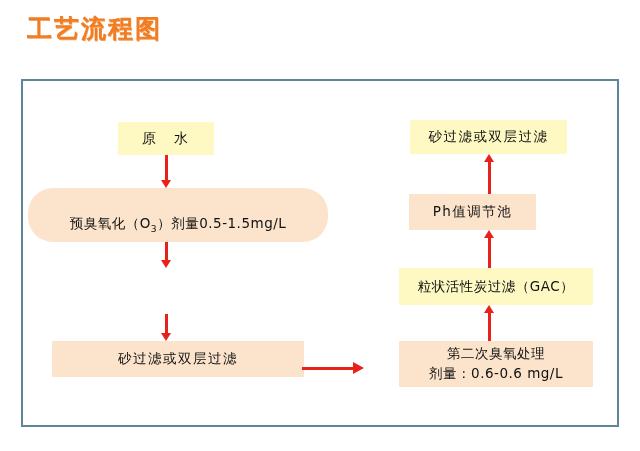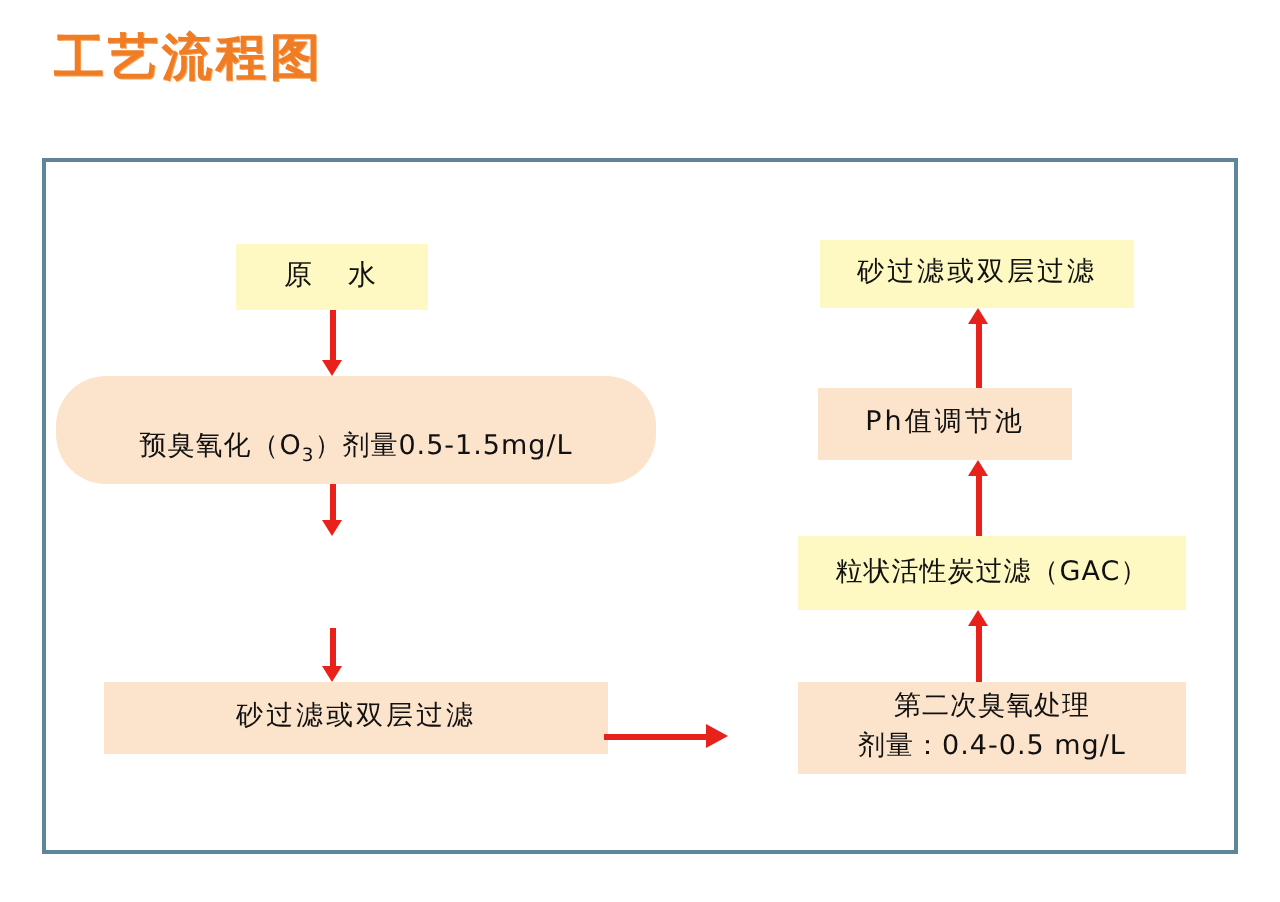--- a/index.html
+++ b/index.html
@@ -127,16 +127,16 @@
     </div>
 
     <div class="node teal" style="left:376px;top:187px;width:194px;height:37px;">粒状活性炭过滤（GAC）</div>
 
     <div class="arrow up" style="left:454px;top:224px;width:24px;height:36px;">
       <div class="shaft" style="height:28px;"></div>
       <div class="head"></div>
     </div>
 
     <div class="node peach" style="left:376px;top:260px;width:194px;height:46px;">第二次臭氧处理
-剂量：0.4-0.5 mg/L</div>
+剂量：0.6-0.6 mg/L</div>
 
   </div>
 </div>
 
 </body></html>

